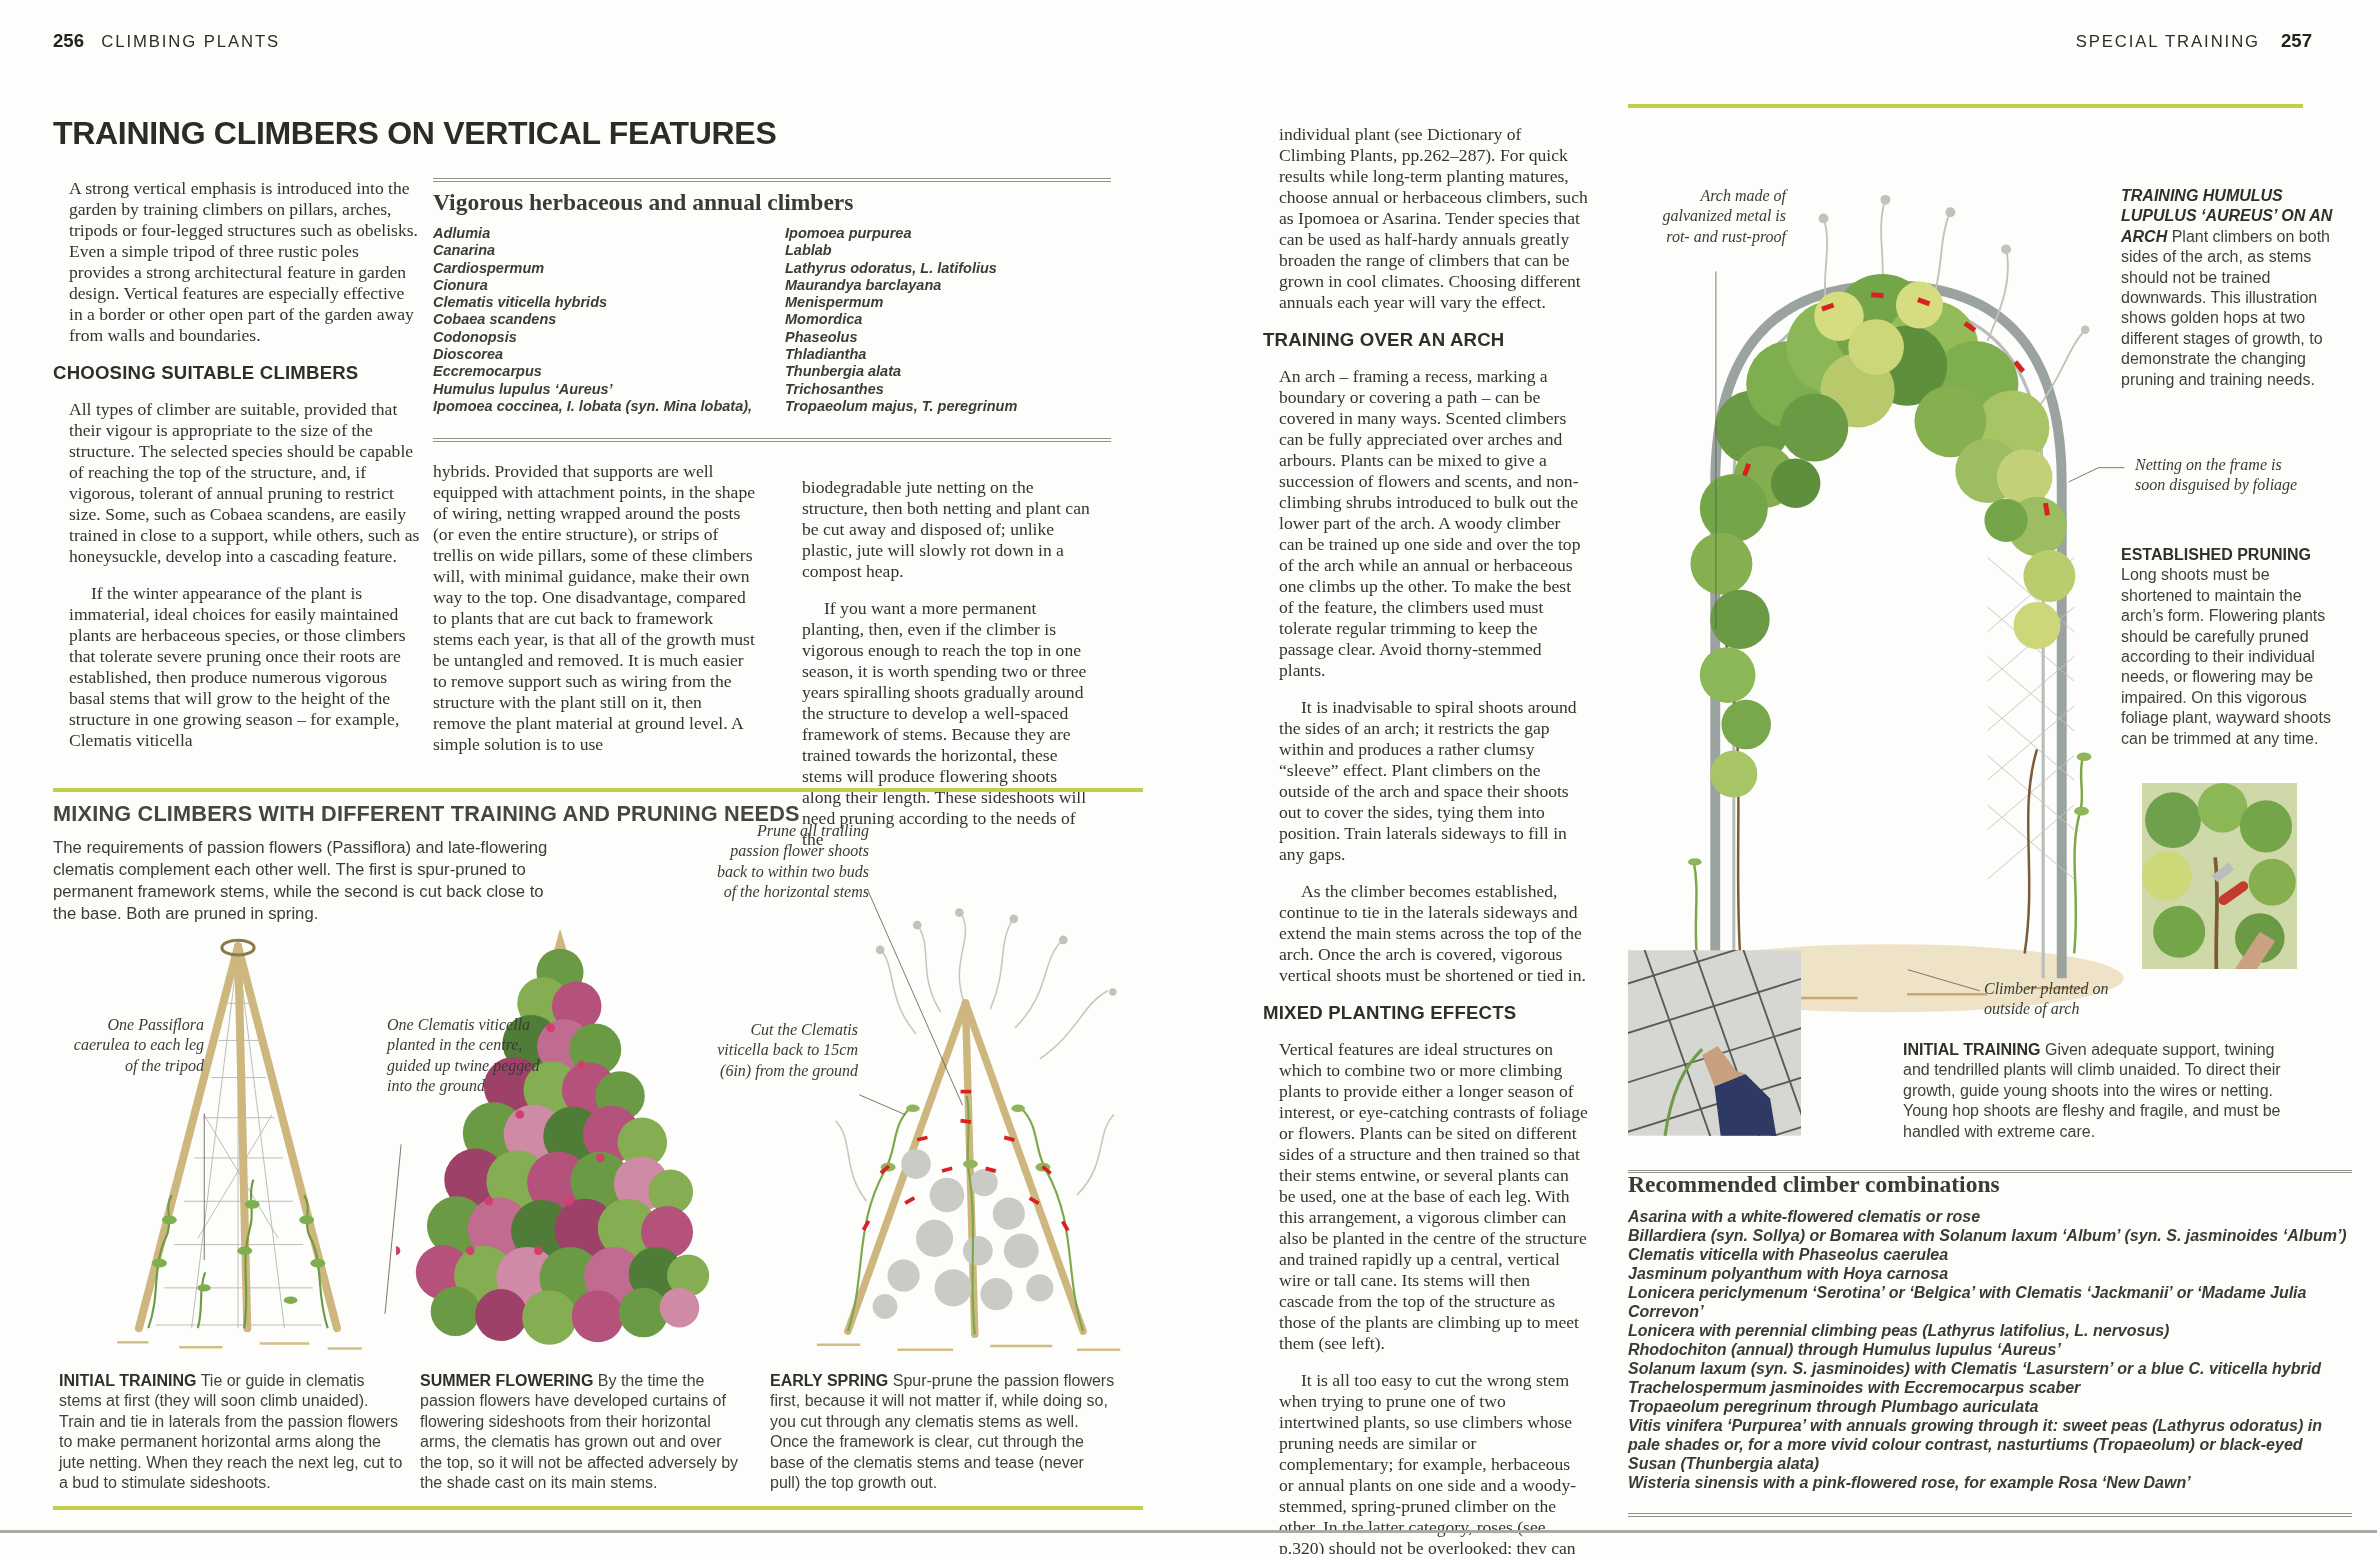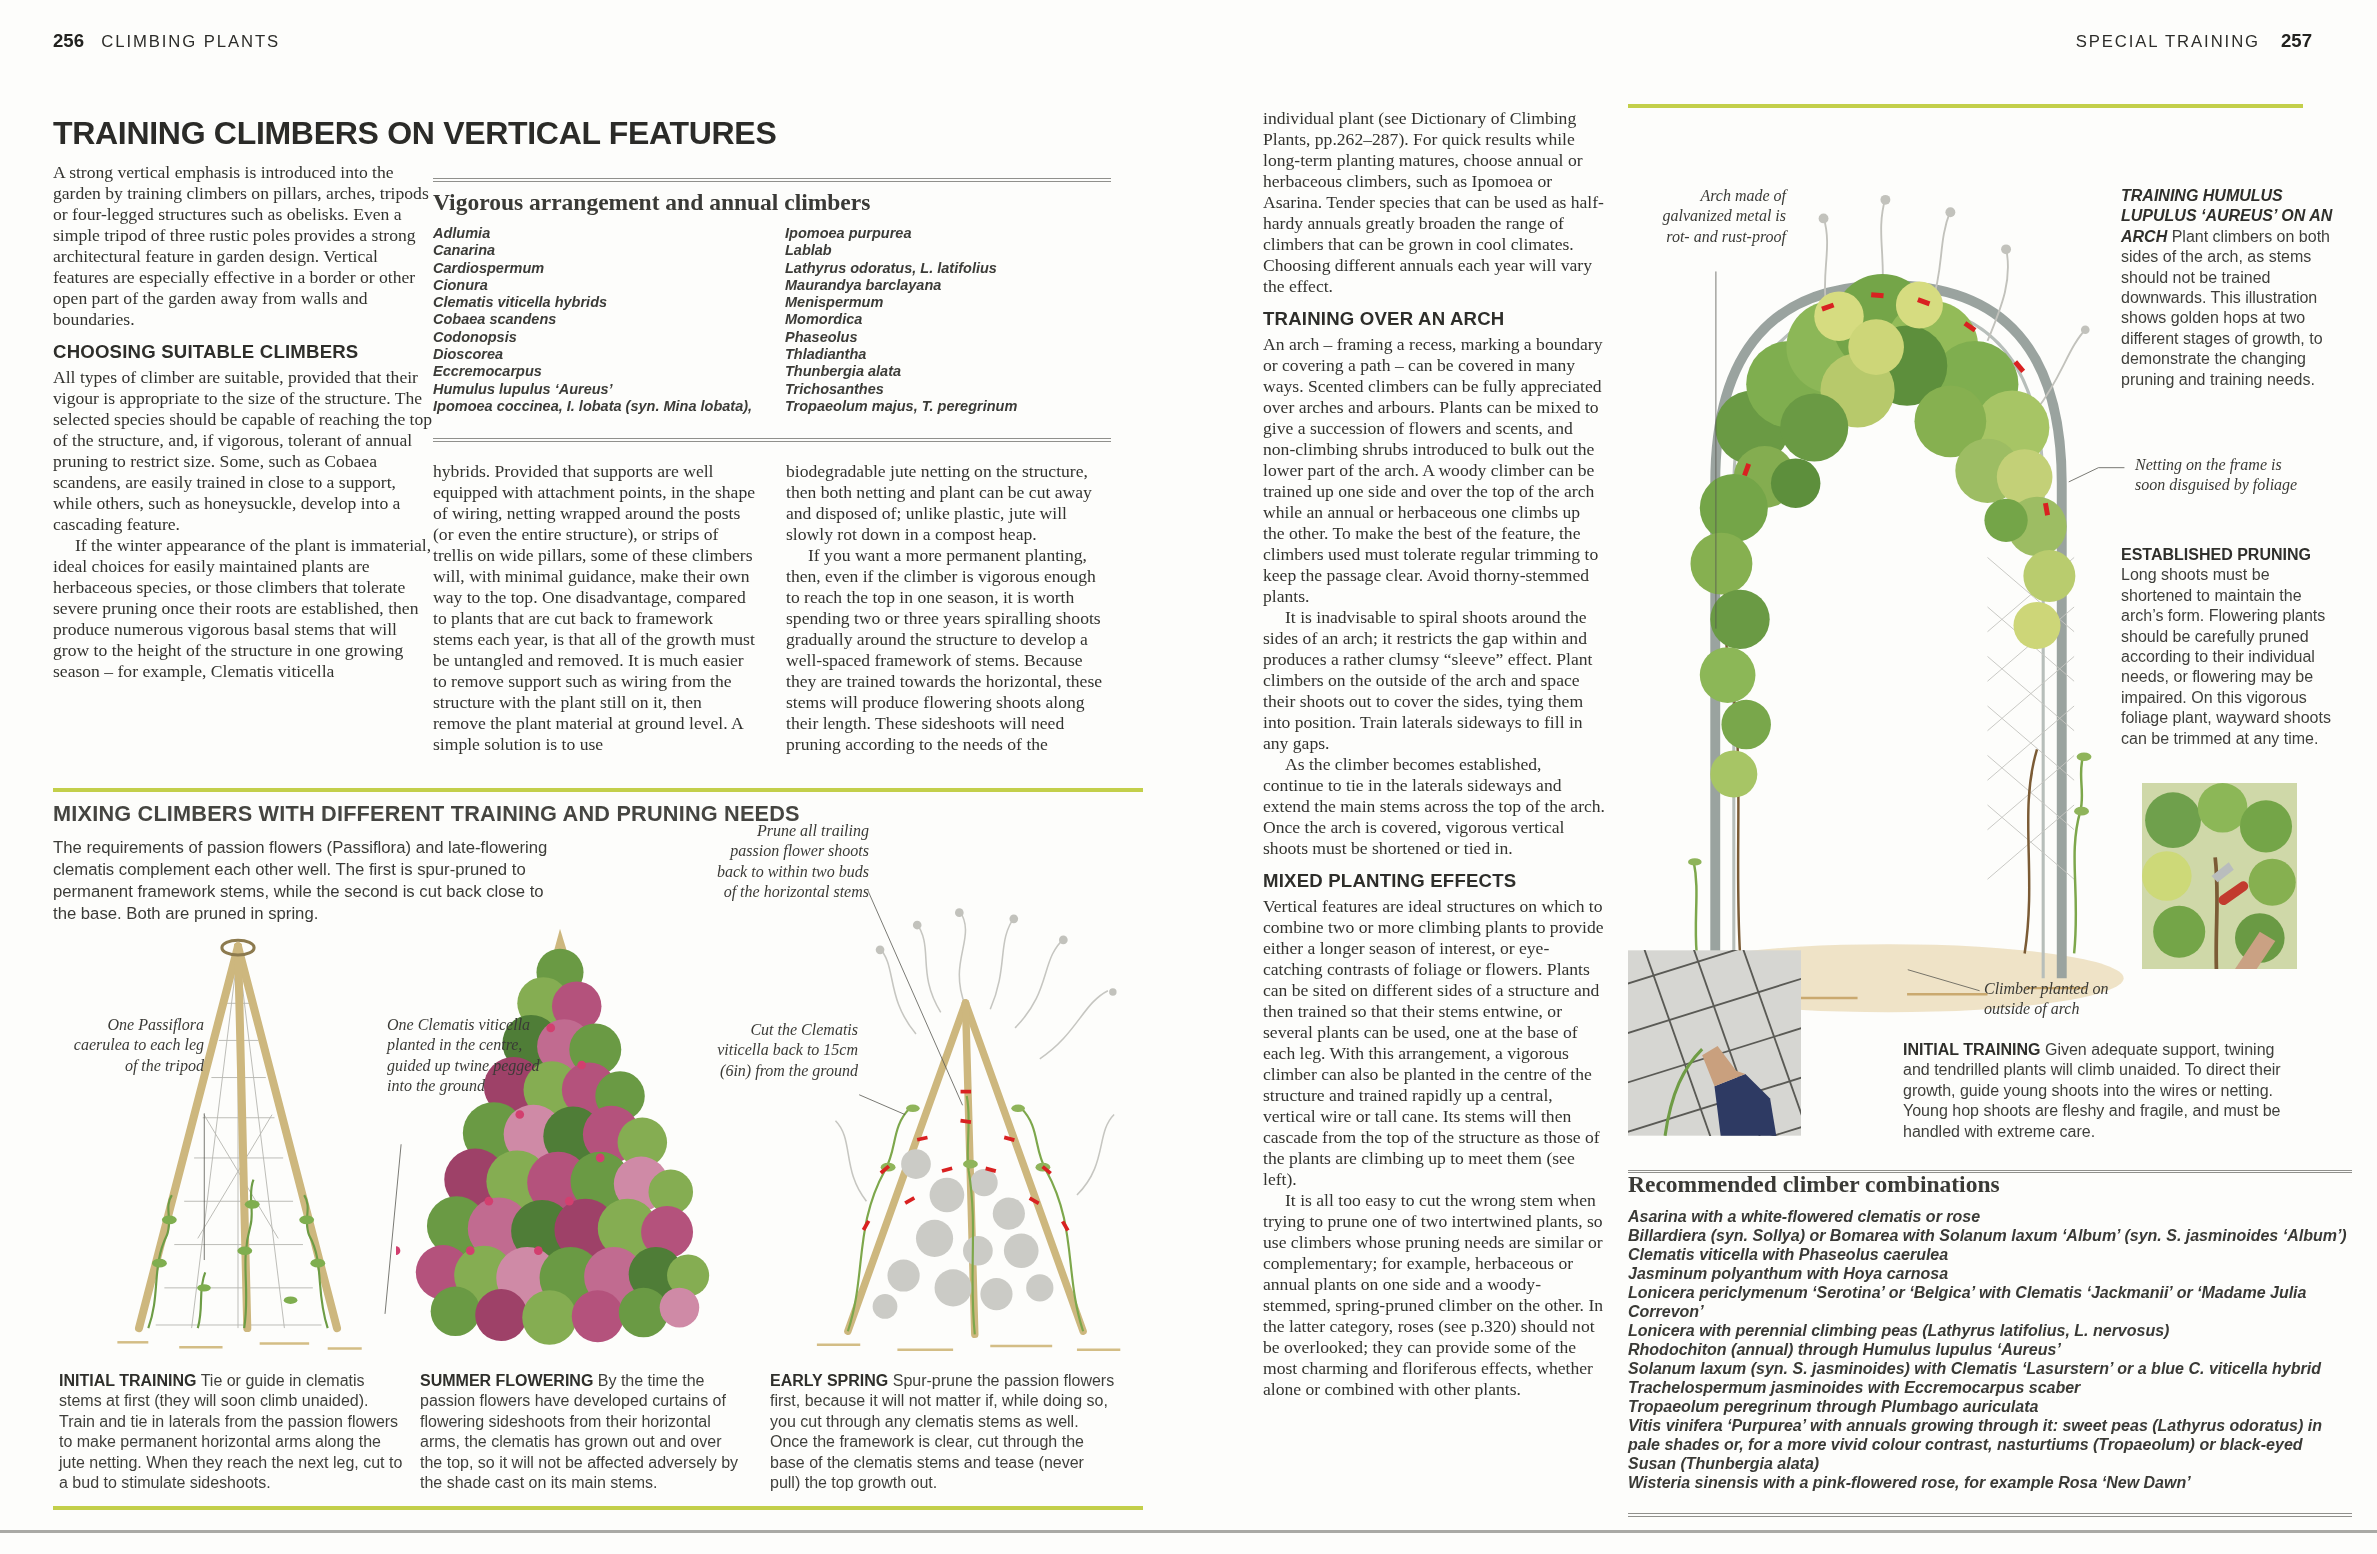--- a/index.html
+++ b/index.html
@@ -7,21 +7,21 @@
           font-family:"Liberation Serif","DejaVu Serif",serif;color:#33332f;}
   .abs{position:absolute;}
   .sans{font-family:"Liberation Sans","DejaVu Sans",sans-serif;}
   .serif{font-family:"Liberation Serif","DejaVu Serif",serif;}
 
   .runhead-num{font-weight:bold;font-size:18.6px;color:#22221f;}
   .runhead-sec{font-size:16.7px;letter-spacing:1.9px;color:#2c2c29;}
   .main-title{font-weight:bold;font-size:32px;letter-spacing:-0.3px;color:#2b2b28;}
 
   .body-text{font-size:17.6px;line-height:21px;color:#33332f;}
-  .body-text .p{margin:0;}
+  .body-text .p{margin:16px;}
   .ind{text-indent:22px;}
   .kicker{font-family:"Liberation Sans","DejaVu Sans",sans-serif;font-weight:bold;
           font-size:18.6px;letter-spacing:0.2px;color:#2e2e2a;margin:11px 0 5px 0;}
 
   .box-title{font-weight:bold;font-size:23.5px;color:#3a3a36;}
   .plant-item{font-family:"Liberation Sans","DejaVu Sans",sans-serif;font-style:italic;font-weight:bold;
           font-size:14.5px;line-height:17.3px;color:#3c3c38;}
 
   .feature-head{font-family:"Liberation Sans","DejaVu Sans",sans-serif;font-weight:bold;
           font-size:21.7px;letter-spacing:0.2px;color:#454541;}
@@ -57,21 +57,21 @@
   <div class="abs sans main-title" style="left:53px;top:115px;width:991px;">TRAINING CLIMBERS ON VERTICAL FEATURES</div>
 
   <div class="abs body-text" style="left:53px;top:162px;width:384px;">
     <div class="p">A strong vertical emphasis is introduced into the garden by training climbers on pillars, arches, tripods or four-legged structures such as obelisks. Even a simple tripod of three rustic poles provides a strong architectural feature in garden design. Vertical features are especially effective in a border or other open part of the garden away from walls and boundaries.</div>
     <div class="kicker">CHOOSING SUITABLE CLIMBERS</div>
     <div class="p">All types of climber are suitable, provided that their vigour is appropriate to the size of the structure. The selected species should be capable of reaching the top of the structure, and, if vigorous, tolerant of annual pruning to restrict size. Some, such as Cobaea scandens, are easily trained in close to a support, while others, such as honeysuckle, develop into a cascading feature.</div>
     <div class="p ind">If the winter appearance of the plant is immaterial, ideal choices for easily maintained plants are herbaceous species, or those climbers that tolerate severe pruning once their roots are established, then produce numerous vigorous basal stems that will grow to the height of the structure in one growing season – for example, Clematis viticella</div>
   </div>
 
   <div class="abs dbl" style="left:433px;top:178px;width:678px;"></div>
-  <div class="abs serif box-title" style="left:433px;top:189px;width:678px;">Vigorous arrangement and annual climbers</div>
+  <div class="abs serif box-title" style="left:433px;top:189px;width:678px;">Vigorous herbaceous and annual climbers</div>
   <div class="abs" style="left:433px;top:225px;width:334px;">
     <div class="plant-item">Adlumia</div>
     <div class="plant-item">Canarina</div>
     <div class="plant-item">Cardiospermum</div>
     <div class="plant-item">Cionura</div>
     <div class="plant-item">Clematis viticella hybrids</div>
     <div class="plant-item">Cobaea scandens</div>
     <div class="plant-item">Codonopsis</div>
     <div class="plant-item">Dioscorea</div>
     <div class="plant-item">Eccremocarpus</div>

